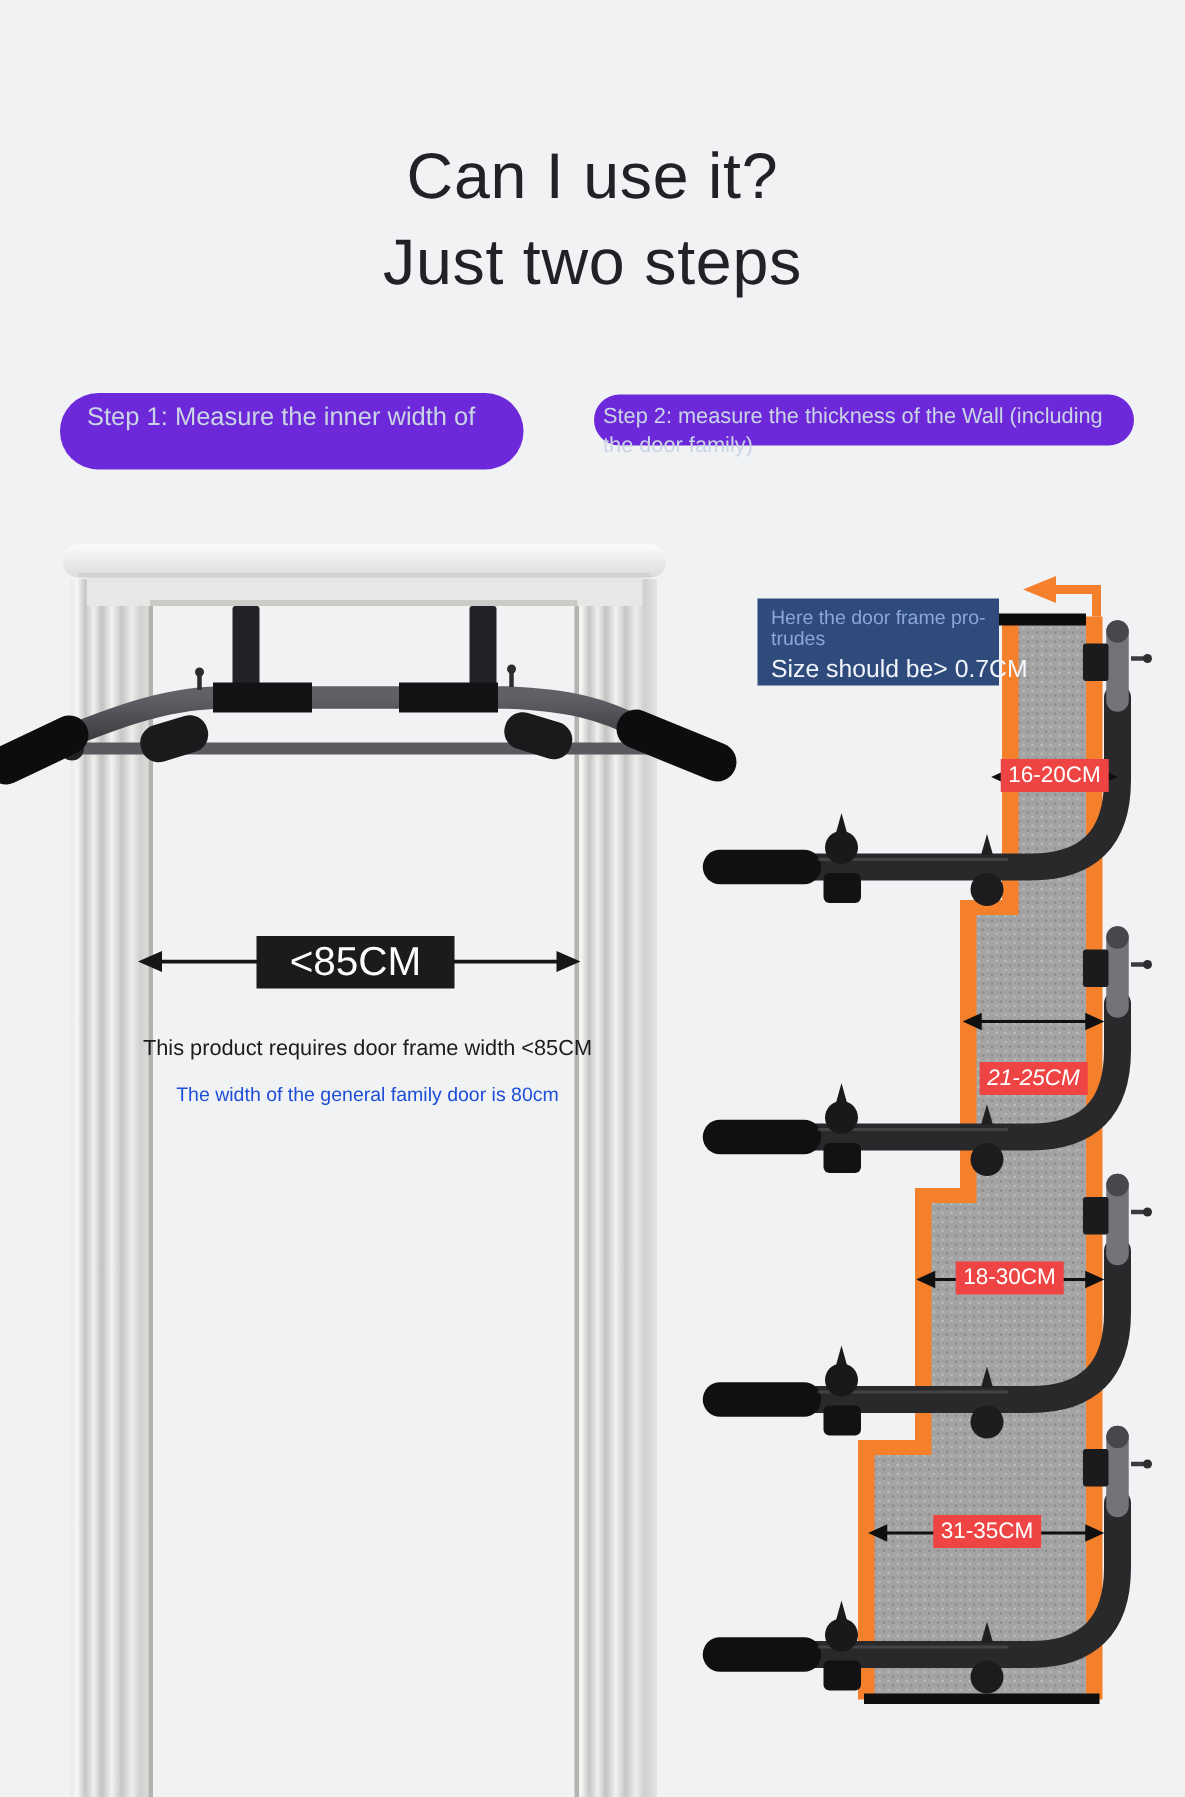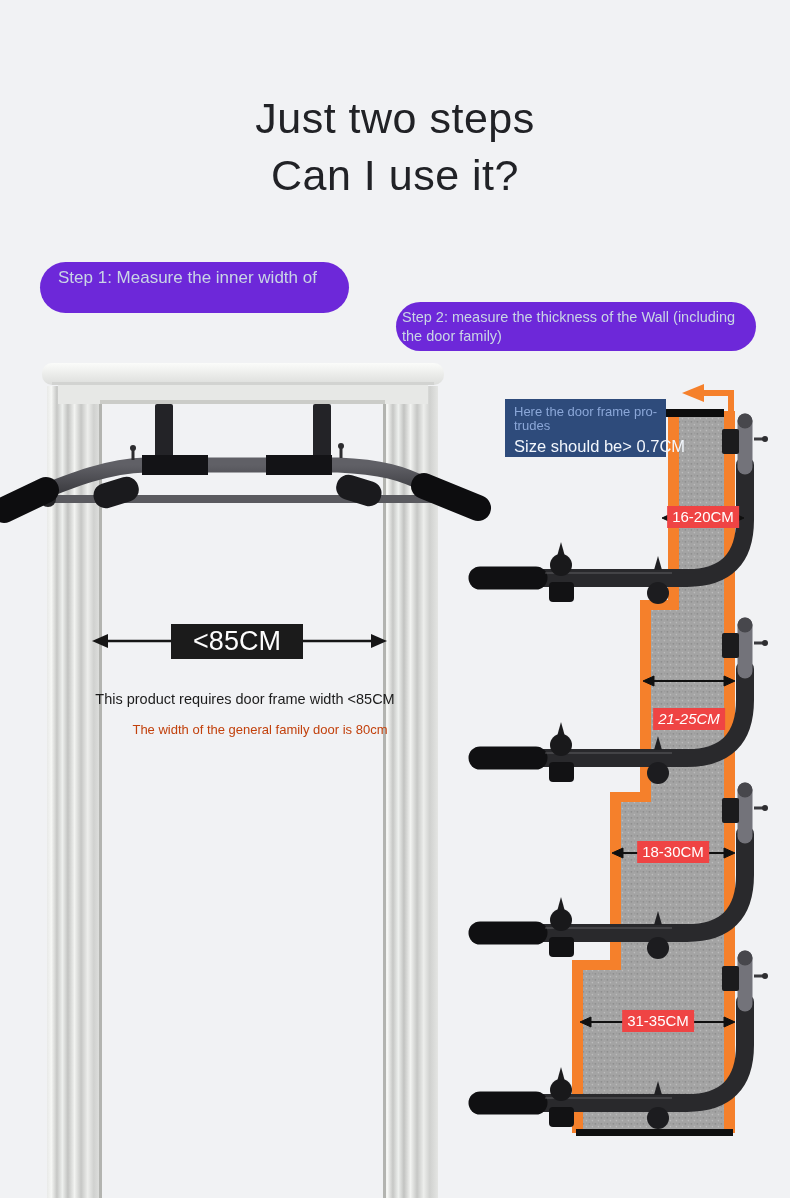--- a/index.html
+++ b/index.html
@@ -16,37 +16,37 @@
     letter-spacing:0.5px;
   }
   .title div { white-space:nowrap; }
 
   .badge {
     position:absolute; background:#6d28d9; border-radius:26px;
     color:#c9d5e5; box-sizing:border-box;
   }
   .badge div { white-space:nowrap; }
   .badge-1 { left:40px; top:262px; width:309px; height:51px; font-size:17px; line-height:21px; padding:5px 0 0 18px; }
-  .badge-2 { left:396px; top:263px; width:360px; height:49px; font-size:14.5px; line-height:19px; padding:6px 0 0 6px;margin-top:39px; }
+  .badge-2 { left:396px; top:263px; width:360px; height:34px; font-size:14.5px; line-height:19px; padding:6px 0 0 6px; }
 
   .callout {
     position:absolute; left:505px; top:367px; width:161px; height:58px;
     background:#2e4b7b; box-sizing:border-box; padding:6px 0 0 9px;margin-top:32px;
   }
   .callout .small { color:#8ba7d8; font-size:13px; line-height:14px; white-space:nowrap; }
   .callout .big { color:#f2f6fc; font-size:16.5px; margin-top:4px; white-space:nowrap; }
 
   .big-label {
     position:absolute; left:171px; top:624px; width:132px; height:35px;
     background:#1b1b1b; color:#fdfdfd; font-size:27px;
     text-align:center; line-height:35px;
   }
 
   .note-1 { position:absolute; top:691px; left:0; width:490px; text-align:center; font-size:14.5px; color:#1c1c1c; white-space:nowrap; }
-  .note-2 { position:absolute; top:722px; left:0; width:490px; text-align:center; font-size:13px; color:#c2410c; white-space:nowrap;margin-left:15px; }
+  .note-2 { position:absolute; top:722px; left:0; width:490px; text-align:center; font-size:13px; color:#1d4ed8; white-space:nowrap; }
 
   .cm-label {
     position:absolute; transform:translateX(-50%);
     background:#ef4444; color:#fff; font-size:15px;
     padding:2px 5px 3px; white-space:nowrap;
   }
   .cm-1 { left:703px; top:506px; }
   .cm-2 { left:689px; top:708px;font-style:italic; }
   .cm-3 { left:673px; top:841px; }
   .cm-4 { left:658px; top:1010px; }
@@ -213,22 +213,22 @@
         <polygon points="735,853 724,848 724,858"></polygon>
     </g>
     <g stroke="#101010" fill="#101010">
       <line x1="585" y1="1022" x2="730" y2="1022" stroke-width="2"></line>
       <polygon points="580,1022 591,1017 591,1027"></polygon>
         <polygon points="735,1022 724,1017 724,1027"></polygon>
     </g>
   </svg>
 
   <div class="title">
+    <div>Can I use it?</div>
     <div>Just two steps</div>
-    <div>Can I use it?</div>
   </div>
 
   <div class="badge badge-1">
     <div>Step 1: Measure the inner width of</div>
   </div>
 
   <div class="badge badge-2">
     <div>Step 2: measure the thickness of the Wall (including</div>
     <div>the door family)</div>
   </div>

